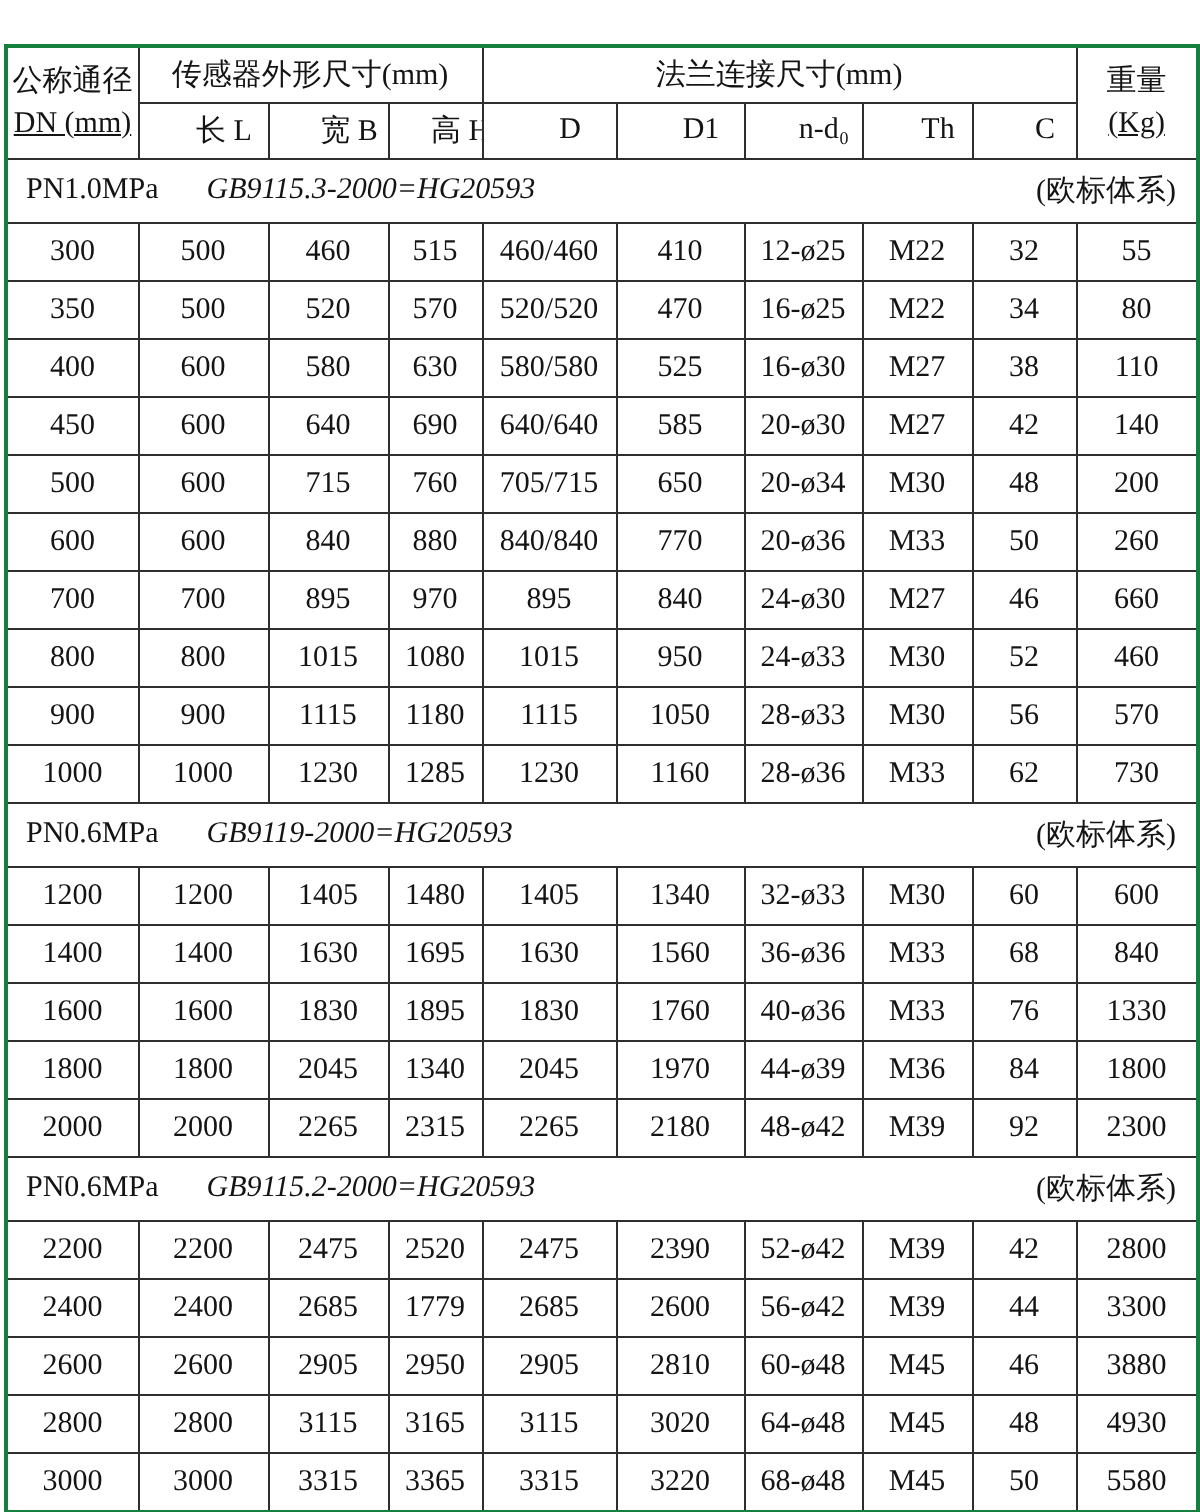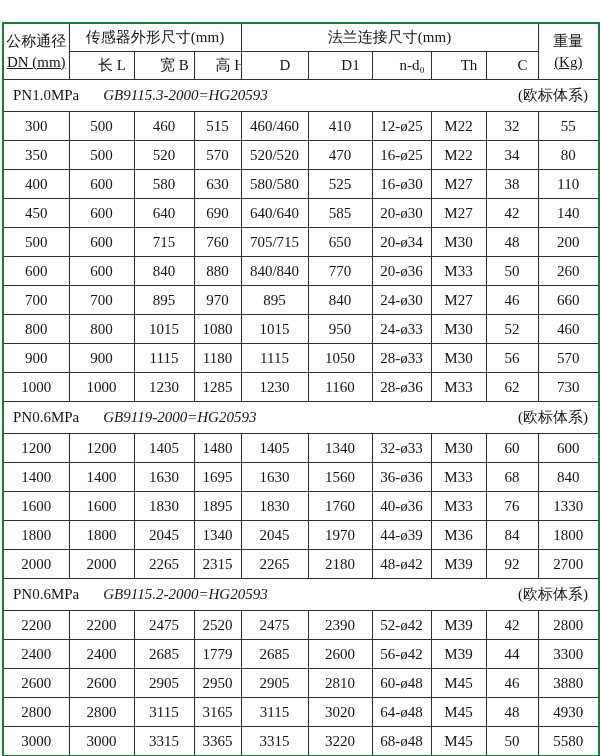--- a/index.html
+++ b/index.html
@@ -290,21 +290,21 @@
         <tr class="data-row">
           <td>2000</td>
           <td>2000</td>
           <td>2265</td>
           <td>2315</td>
           <td>2265</td>
           <td>2180</td>
           <td>48-ø42</td>
           <td>M39</td>
           <td>92</td>
-          <td>2700</td>
+          <td>2300</td>
         </tr>
         <tr class="section-row">
           <td colspan="10">
             <div class="section-inner">
               <span class="s-pressure">PN0.6MPa</span>
               <span class="s-standard">GB9115.2-2000=HG20593</span>
               <span class="s-note">(欧标体系)</span>
             </div>
           </td>
         </tr>

